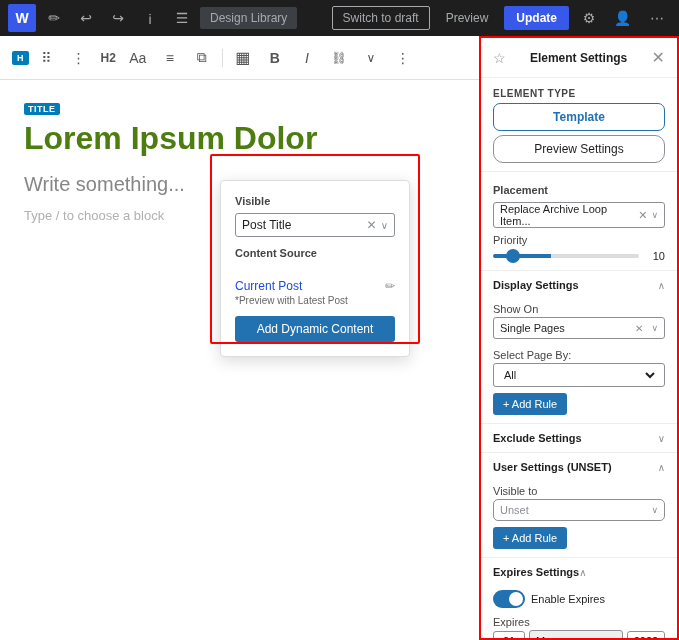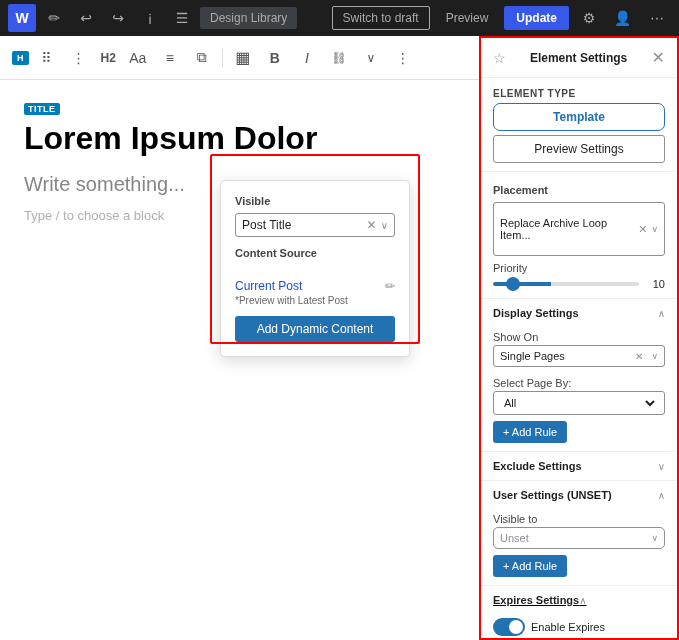--- a/index.html
+++ b/index.html
@@ -88,21 +88,21 @@
       font-weight: 700;
       padding: 1px 4px;
       border-radius: 2px;
       margin-bottom: 4px;
       letter-spacing: 0.5px;
     }
 
     .post-title {
       font-size: 32px;
       font-weight: 700;
-      color: #000000;
+      color: #4d7c0f;
       margin-bottom: 16px;
       line-height: 1.2;
     }
 
     .write-placeholder {
       font-size: 20px;
       color: #868686;
       margin-bottom: 12px;
     }
     .type-placeholder {
@@ -251,21 +251,21 @@
       cursor: pointer;
       text-align: center;
     }
     .preview-settings-btn {
       display: block;
       width: calc(100% - 24px);
       margin: 0 12px 8px;
       background: #fff;
       border: 1px solid #8c8f94;
       color: #1e1e1e;
-      border-radius: 3px;
+      border-radius: 10px;
       padding: 6px;
       font-size: 12px;
       cursor: pointer;
       text-align: center;
     }
 
     .panel-divider {
       border: none;
       border-top: 1px solid #eee;
       margin: 4px 0;
@@ -280,21 +280,21 @@
       color: #444;
       margin-bottom: 6px;
       display: flex;
       align-items: center;
       justify-content: space-between;
     }
 
     .placement-field {
       border: 1px solid #8c8f94;
       border-radius: 3px;
-      padding: 14px 6px;
+      padding: 0 6px;
       font-size: 11px;
       color: #1e1e1e;
       display: flex;
       align-items: center;
       gap: 4px;
       margin-bottom: 6px;
     }
     .placement-field-text { flex: 1; }
     .placement-field-x { color: #8c8f94; cursor: pointer; }
     .placement-field-arrow { color: #8c8f94; font-size: 9px; }
@@ -414,21 +414,20 @@
       margin: 0 12px 6px;
     }
     .visible-to-field-text { flex: 1; }
 
     .expires-header {
       display: flex;
       align-items: center;
       padding: 8px 12px;
       cursor: pointer;
       border-top: 1px solid #eee;
-      text-decoration: underline;
     }
 
     .enable-expires-row {
       display: flex;
       align-items: center;
       gap: 6px;
       padding: 4px 12px;
     }
     .toggle-switch {
       width: 32px; height: 18px; background: #2271b1; border-radius: 9px;

